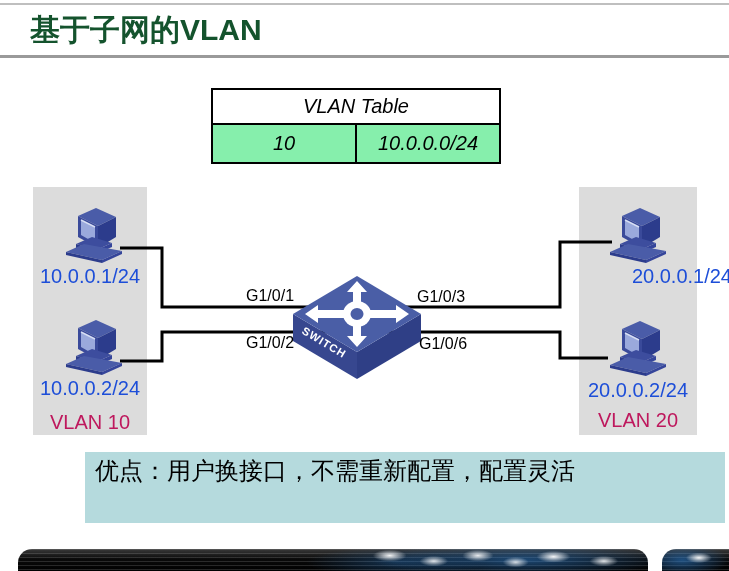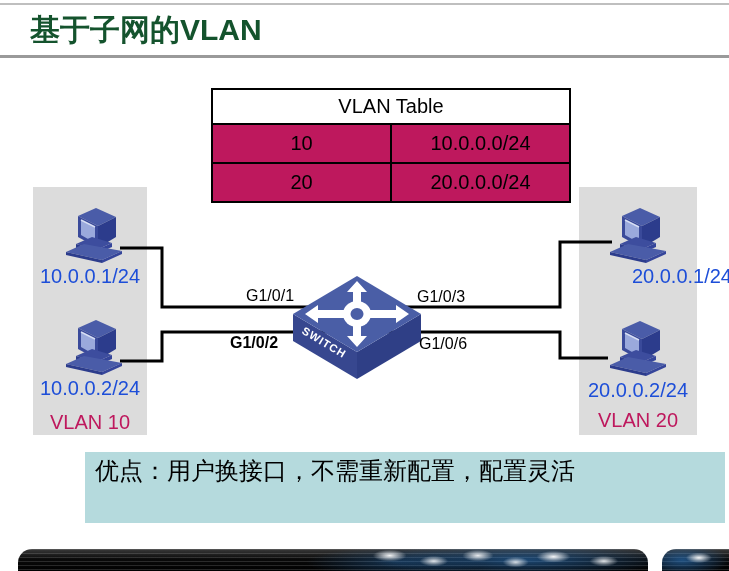--- a/index.html
+++ b/index.html
@@ -10,27 +10,27 @@
   
   .top-rule{position:absolute;left:0;top:3px;width:729px;height:2px;background:#bfbfbf;}
   .page-title{
     position:absolute;left:30px;top:10px;font-size:30px;font-weight:bold;
     color:#14532d;letter-spacing:0px;white-space:nowrap;
   }
   .title-rule{position:absolute;left:0;top:55px;width:729px;height:3px;background:#9a9a9a;}
 
   
   .vlan-table{
-    position:absolute;left:211px;top:88px;width:360px;border-collapse:collapse;
-    font-size:20px;color:#000;table-layout:fixed;background:#fff;
+    position:absolute;left:211px;top:88px;width:290px;border-collapse:collapse;
+    font-size:20px;color:#000;table-layout:fixed;background:#fff;font-style:italic;
   }
   .vlan-table td{border:2px solid #000;text-align:center;padding:0;vertical-align:middle;}
   .vlan-table .t-title td{height:33px;}
   .vlan-table .t-head td{height:35px;}
-  .vlan-table .t-row td{height:37px;background:#be185d;}
+  .vlan-table .t-row td{height:37px;background:#86efac;}
   .col1{width:147px;} .col2{width:167px;}
 
   
   .vlan-panel{position:absolute;top:187px;width:114px;height:248px;background:#dcdcdc;z-index:1;}
   #panel-left{left:33px;}
   #panel-right{left:579px;width:118px;}
 
   .ip-label{
     position:absolute;width:120px;text-align:center;font-size:20px;color:#1d4ed8;
     z-index:3;white-space:nowrap;
@@ -90,24 +90,20 @@
 
   <table class="vlan-table">
     <tbody>
         <tr class="t-title">
       <td colspan="2">VLAN Table</td>
     </tr>
     <tr class="t-row">
       <td>10</td>
       <td>10.0.0.0/24</td>
     </tr>
-    <tr class="t-row">
-      <td>20</td>
-      <td>20.0.0.0/24</td>
-    </tr>
   </tbody>
     </table>
 
   <div class="vlan-panel" id="panel-left"></div>
   <div class="vlan-panel" id="panel-right"></div>
 
   <svg id="diagram" width="729" height="571" viewBox="0 0 729 571">
     <defs>
       <g id="pc">
 
@@ -156,21 +152,21 @@
 
   <div class="ip-label" style="left:30px;top:265px;">10.0.0.1/24</div>
   <div class="ip-label" style="left:30px;top:377px;">10.0.0.2/24</div>
   <div class="vlan-label" style="left:30px;top:411px;">VLAN 10</div>
 
   <div class="ip-label" style="left:612px;top:265px;text-align:right;">20.0.0.1/24</div>
   <div class="ip-label" style="left:578px;top:379px;">20.0.0.2/24</div>
   <div class="vlan-label" style="left:578px;top:409px;">VLAN 20</div>
 
   <div class="port-label" style="left:246px;top:287px;">G1/0/1</div>
-  <div class="port-label" style="left:230px;top:334px;font-weight:bold;">G1/0/2</div>
+  <div class="port-label" style="left:246px;top:334px;">G1/0/2</div>
   <div class="port-label" style="left:417px;top:288px;">G1/0/3</div>
   <div class="port-label" style="left:419px;top:335px;">G1/0/6</div>
 
   <div class="notes-box">
     <div>优点：用户换接口，不需重新配置，配置灵活</div>
   </div>
 
   <div class="deco-bar" id="deco-main"></div>
   <div class="deco-bar" id="deco-right"></div>
 

